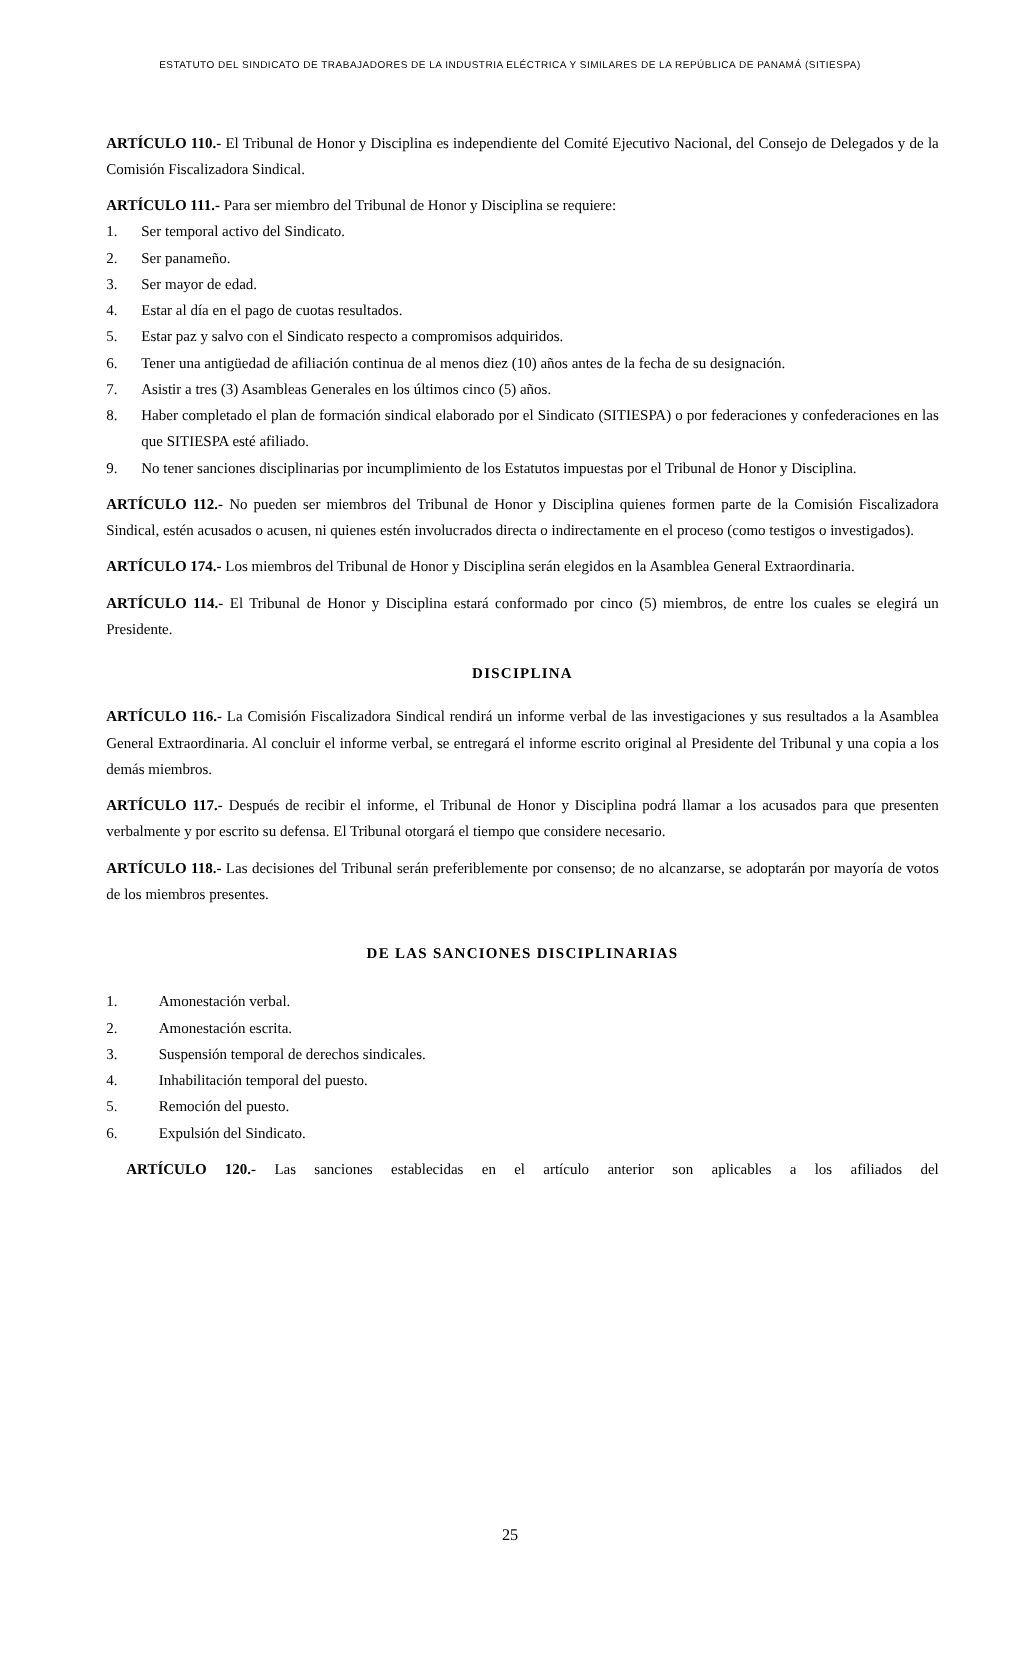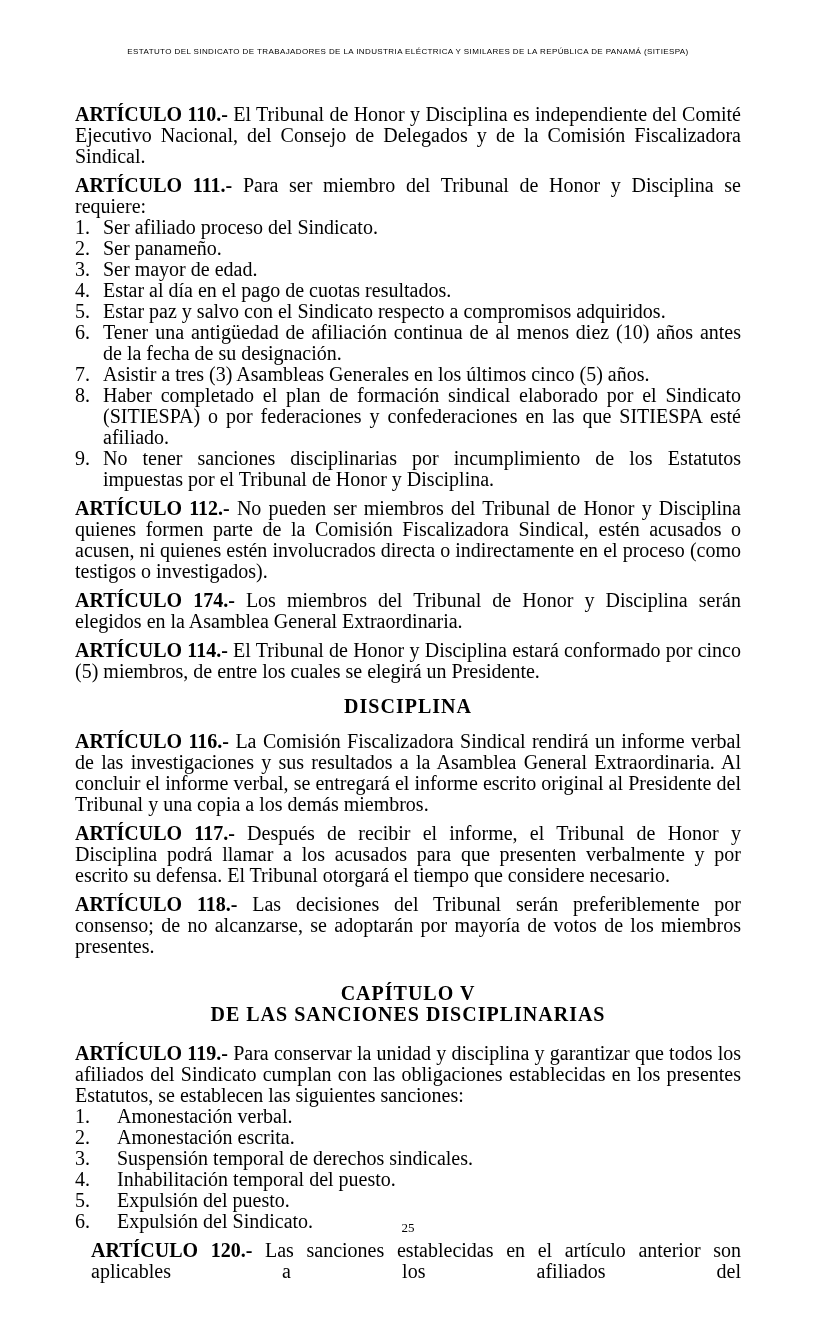--- a/index.html
+++ b/index.html
@@ -20,23 +20,23 @@
     text-align: center;
     font-family: "Liberation Sans", sans-serif;
     font-size: 8px;
     letter-spacing: 0.4px;
     white-space: nowrap;
     color: #000000;
   }
   .content {
     position: absolute;
     top: 104px;
-    left: 75px;
+    left: 85px;
     width: 666px;
-    font-size: 20px;
+    font-size: 12px;
     line-height: 21px;
     text-align: justify;
     display: flex;
     flex-direction: column;
   }
   .block { margin: 0 0 8px 0; }
   .para { margin: 0; }
   .label { font-weight: bold; }
   .list { margin: 0; }
   .li { display: flex; }
@@ -72,21 +72,21 @@
 
   <div class="content">
       <div class="block">
         <p class="para"><span class="label">ARTÍCULO 110.-</span> El Tribunal de Honor y Disciplina es independiente del Comité Ejecutivo Nacional, del Consejo de Delegados y de la Comisión Fiscalizadora Sindical.</p>
       </div>
       <div class="block">
         <p class="para"><span class="label">ARTÍCULO 111.-</span> Para ser miembro del Tribunal de Honor y Disciplina se requiere:</p>
         <div class="list">
           <div class="li">
             <span class="num">1.</span>
-            <span class="txt">Ser afiliado proceso del Sindicato.</span>
+            <span class="txt">Ser temporal activo del Sindicato.</span>
           </div>
           <div class="li">
             <span class="num">2.</span>
             <span class="txt">Ser panameño.</span>
           </div>
           <div class="li">
             <span class="num">3.</span>
             <span class="txt">Ser mayor de edad.</span>
           </div>
           <div class="li">
@@ -130,45 +130,43 @@
       <div class="block">
         <p class="para"><span class="label">ARTÍCULO 116.-</span> La Comisión Fiscalizadora Sindical rendirá un informe verbal de las investigaciones y sus resultados a la Asamblea General Extraordinaria. Al concluir el informe verbal, se entregará el informe escrito original al Presidente del Tribunal y una copia a los demás miembros.</p>
       </div>
       <div class="block">
         <p class="para"><span class="label">ARTÍCULO 117.-</span> Después de recibir el informe, el Tribunal de Honor y Disciplina podrá llamar a los acusados para que presenten verbalmente y por escrito su defensa. El Tribunal otorgará el tiempo que considere necesario.</p>
       </div>
       <div class="block">
         <p class="para"><span class="label">ARTÍCULO 118.-</span> Las decisiones del Tribunal serán preferiblemente por consenso; de no alcanzarse, se adoptarán por mayoría de votos de los miembros presentes.</p>
       </div>
       <div class="chapter chapter-5">
-        <div class="chapter-line">CAPÍTULO V</div>
         <div class="chapter-line">DE LAS SANCIONES DISCIPLINARIAS</div>
       </div>
       <div class="block">
-        <p class="para"><span class="label">ARTÍCULO 119.-</span> Para conservar la unidad y disciplina y garantizar que todos los afiliados del Sindicato cumplan con las obligaciones establecidas en los presentes Estatutos, se establecen las siguientes sanciones:</p>
         <div class="list">
           <div class="li">
             <span class="num">1.</span>
             <span class="txt">Amonestación verbal.</span>
           </div>
           <div class="li">
             <span class="num">2.</span>
             <span class="txt">Amonestación escrita.</span>
           </div>
           <div class="li">
             <span class="num">3.</span>
             <span class="txt">Suspensión temporal de derechos sindicales.</span>
           </div>
           <div class="li">
             <span class="num">4.</span>
             <span class="txt">Inhabilitación temporal del puesto.</span>
           </div>
           <div class="li">
             <span class="num">5.</span>
-            <span class="txt">Expulsión del puesto.</span>
+            <span class="txt">Remoción del puesto.</span>
           </div>
           <div class="li">
             <span class="num">6.</span>
             <span class="txt">Expulsión del Sindicato.</span>
           </div>
         </div>
       </div>
       <div class="block">
         <p class="para"><span class="label">ARTÍCULO 120.-</span> Las sanciones establecidas en el artículo anterior son aplicables a los afiliados del</p>
       </div>

